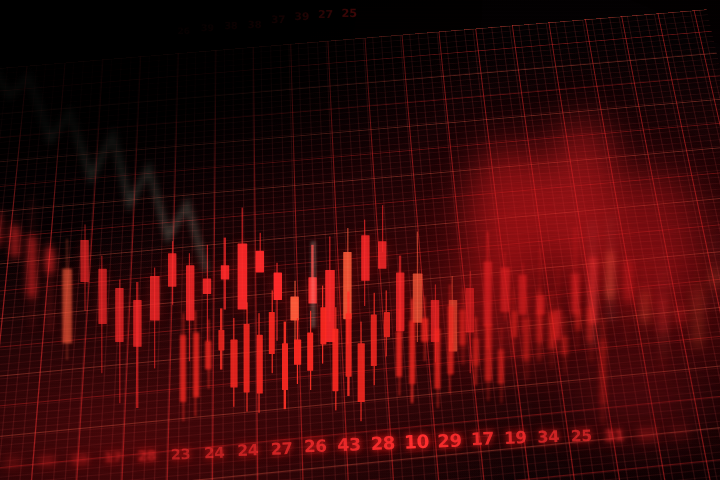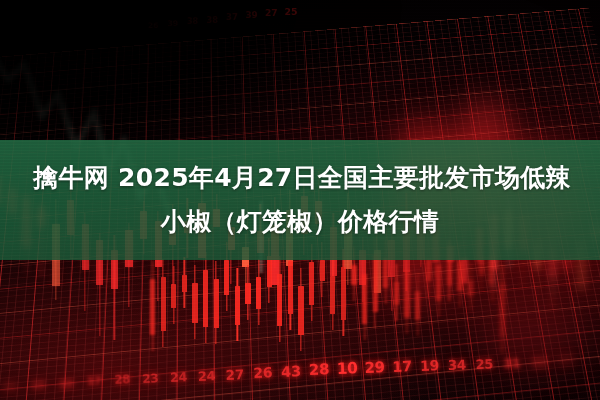--- a/index.html
+++ b/index.html
@@ -495,21 +495,15 @@
       <div class="axis-num" style="left: 365.4px; font-size: 15px; bottom: 10.34px; opacity: 0.94;">29</div>
       <div class="axis-num" style="left: 393.2px; font-size: 14.5px; bottom: 10.52px; opacity: 0.88;">17</div>
       <div class="axis-num" style="left: 421px; font-size: 14px; bottom: 10.7px; opacity: 0.83;">19</div>
       <div class="axis-num" style="left: 448.8px; font-size: 13.5px; bottom: 10.88px; opacity: 0.77;">34</div>
       <div class="axis-num" style="left: 476.6px; font-size: 13px; bottom: 11.06px; opacity: 0.71;">25</div>
       <div class="axis-num" style="left: 504.4px; font-size: 12.5px; bottom: 11.24px; opacity: 0.54; filter: blur(1.5px);">31</div>
       <div class="axis-num" style="left: 532.2px; font-size: 12px; bottom: 11.42px; opacity: 0.38; filter: blur(3px);">32</div>
       <div class="axis-num" style="left: 560px; font-size: 11.5px; bottom: 11.6px; opacity: 0.25; filter: blur(4.5px);">57</div>
     </div>
 
-  <div class="band">
-    <div class="band-inner">
-      <div class="title-line l1">擒牛网 2025年4月27日全国主要批发市场低辣</div>
-      <div class="title-line l2">小椒（灯笼椒）价格行情</div>
-    </div>
-  </div>
 
   <div class="noise"></div>
 </div>
 
 </body></html>

